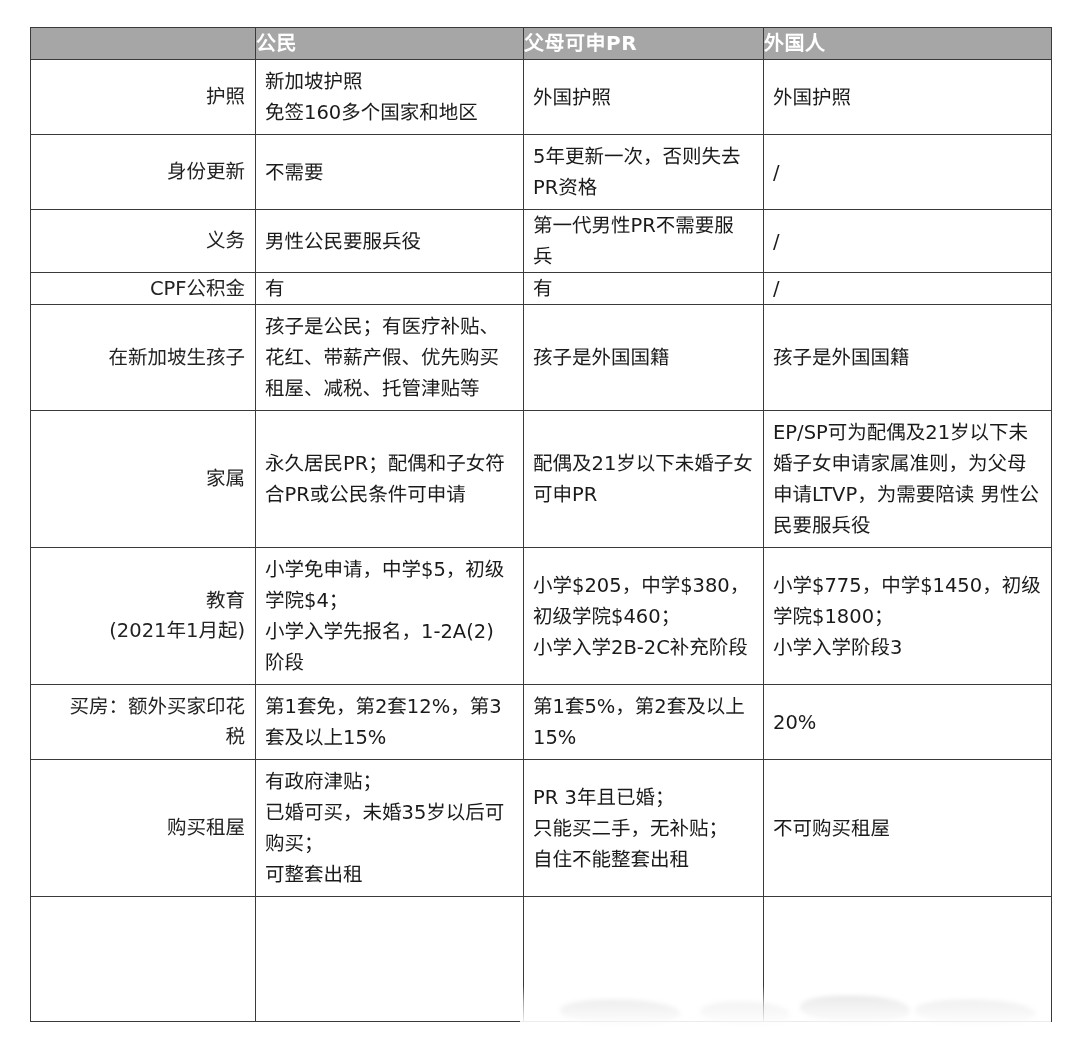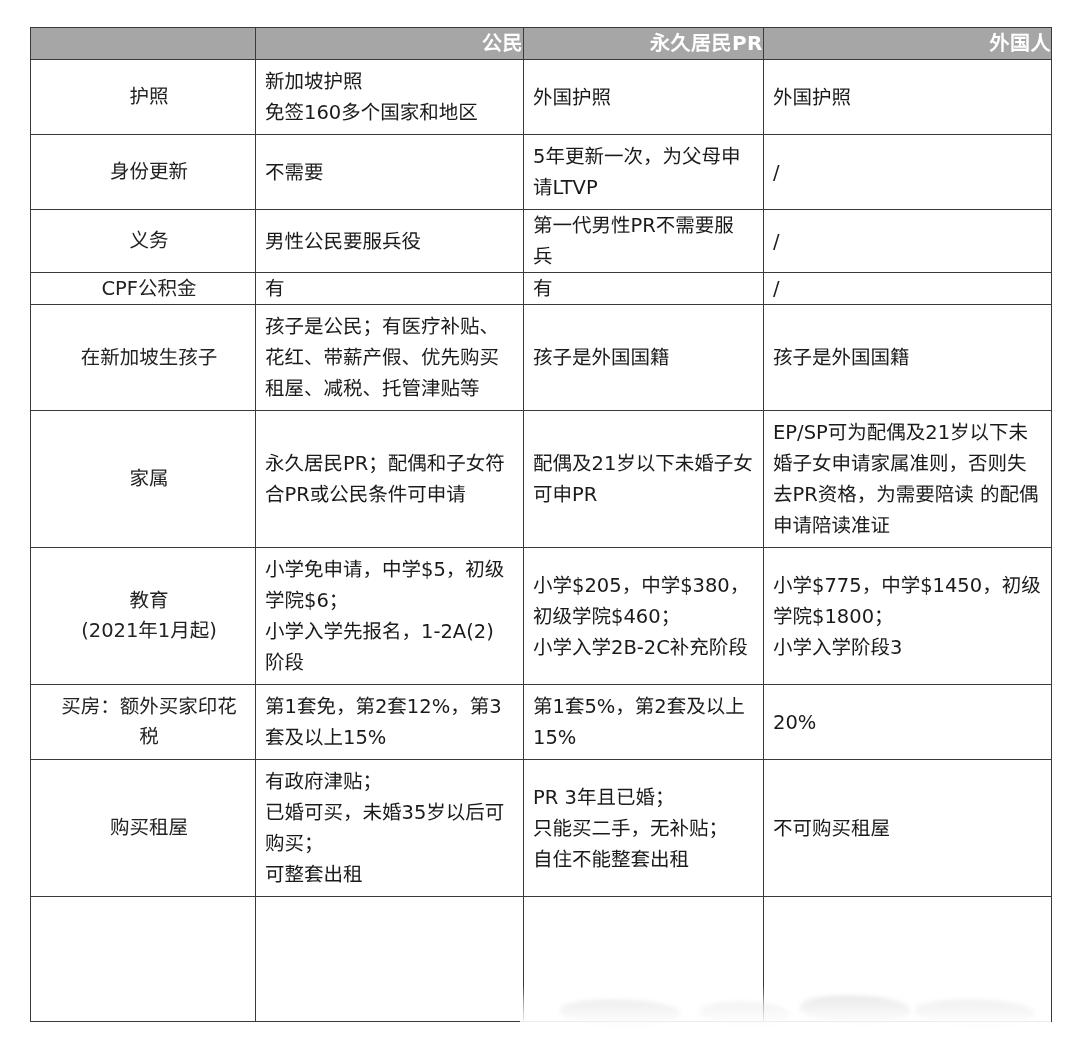--- a/index.html
+++ b/index.html
@@ -49,21 +49,21 @@
     padding: 0;
   }
 
   
   thead th {
     background: #a6a6a6;
     color: #ffffff;
     font-weight: bold;
     font-size: 20px;
     letter-spacing: 0.5px;
-    text-align: right;
+    text-align: left;
     height: 31px;
     line-height: 31px;
     border-color: #3a3a3a;
   }
   thead th.blank { background: #a6a6a6; }
 
   
   td .cell {
     padding: 6px 10px 6px 9px;
     font-size: 19.5px;
@@ -71,21 +71,21 @@
     color: #1a1a1a;
     white-space: pre-line;
   }
   td.label .cell {
     padding-left: 22px;
     font-size: 19.5px;
     line-height: 30px;
     color: #222222;
   }
   td.label {
-    text-align: center;
+    text-align: right;
   }
   td.val {
     text-align: left;
   }
 
   
   tr.r-passport   td { height: 62px; }
   tr.r-renew      td { height: 62px; }
   tr.r-rights     td { height: 62px; }
   tr.r-duty       td { height: 31px; }
@@ -132,21 +132,21 @@
         <col class="c-label">
         <col class="c-cit">
         <col class="c-pr">
         <col class="c-for">
       </colgroup>
 
       <thead>
         <tr>
           <th class="blank"></th>
           <th>公民</th>
-          <th>永久居民PR</th>
+          <th>父母可申PR</th>
           <th>外国人</th>
         </tr>
       </thead>
 
       <tbody>
 
         <tr class="r-passport">
           <td class="label">
               <div class="cell">护照</div>
             </td>
@@ -163,21 +163,21 @@
         </tr>
 
         <tr class="r-renew">
           <td class="label">
               <div class="cell">身份更新</div>
             </td>
           <td class="val">
               <div class="cell">不需要</div>
             </td>
           <td class="val">
-              <div class="cell">5年更新一次，为父母申请LTVP</div>
+              <div class="cell">5年更新一次，否则失去PR资格</div>
             </td>
           <td class="val">
               <div class="cell">/</div>
             </td>
         </tr>
 
 
         <tr class="r-duty">
           <td class="label">
               <div class="cell">义务</div>
@@ -228,31 +228,31 @@
           <td class="label">
               <div class="cell">家属</div>
             </td>
           <td class="val">
               <div class="cell">永久居民PR；配偶和子女符合PR或公民条件可申请</div>
             </td>
           <td class="val">
               <div class="cell">配偶及21岁以下未婚子女可申PR</div>
             </td>
           <td class="val">
-              <div class="cell">EP/SP可为配偶及21岁以下未婚子女申请家属准则，否则失去PR资格，为需要陪读 的配偶申请陪读准证</div>
+              <div class="cell">EP/SP可为配偶及21岁以下未婚子女申请家属准则，为父母申请LTVP，为需要陪读 男性公民要服兵役</div>
             </td>
         </tr>
 
         <tr class="r-edu">
           <td class="label">
               <div class="cell">教育
 (2021年1月起)</div>
             </td>
           <td class="val">
-              <div class="cell">小学免申请，中学$5，初级学院$6；
+              <div class="cell">小学免申请，中学$5，初级学院$4；
 小学入学先报名，1-2A(2)阶段</div>
             </td>
           <td class="val">
               <div class="cell">小学$205，中学$380，初级学院$460；
 小学入学2B-2C补充阶段</div>
             </td>
           <td class="val">
               <div class="cell">小学$775，中学$1450，初级学院$1800；
 小学入学阶段3</div>
             </td>

